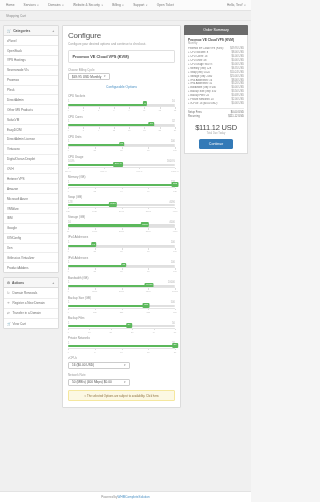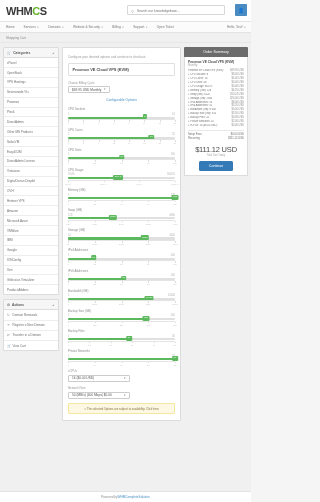--- a/index.html
+++ b/index.html
@@ -90,30 +90,20 @@
 
   
   .footer { position:absolute; left:0; right:0; bottom:0; height:11px; background:#ffffff; border-top:1px solid #e3e3e3; display:flex; align-items:center; justify-content:center; font-size:3.1px; color:#8d8d8d; }
   .footer a { color:#4a90c4; text-decoration:none; }
 </style>
 </head>
 <body>
 
 <div class="page">
 
-  <div class="topbar">
-    <div class="logo"><span>WHM</span><span class="o">C</span><span>S</span></div>
-    <div class="searchbox">
-      <span class="si">⚲</span>
-      <input value="" placeholder="Search our knowledgebase..." style="">
-    </div>
-    <div class="userbtn">
-        <span class="g">👤</span>
-      </div>
-  </div>
 
   <div class="nav">
     <a href="#"><span>Home</span></a>
     <a href="#"><span>Services</span><span class="car">▼</span></a>
     <a href="#"><span>Domains</span><span class="car">▼</span></a>
     <a href="#"><span>Website &amp; Security</span><span class="car">▼</span></a>
     <a href="#"><span>Billing</span><span class="car">▼</span></a>
     <a href="#"><span>Support</span><span class="car">▼</span></a>
     <a href="#"><span>Open Ticket</span></a>
     <a href="#" class="right"><span>Hello, Test!</span><span class="car">▼</span></a>
@@ -184,20 +174,21 @@
           </div>
         <div class="aitem">
             <span class="ai">🛒</span>
             <span>View Cart</span>
           </div>
       </div>
     </div>
 
     <div class="main">
       <div class="mcard">
+        <h1 class="title">Configure</h1>
         <div class="subtitle">Configure your desired options and continue to checkout.</div>
         <div class="prodbox">Proxmox VE Cloud VPS (KVM)</div>
 
         <div class="fl">Choose Billing Cycle</div>
         <div class="sel w">
           <span>$49.95 USD Monthly</span>
           <span class="cv">▼</span>
         </div>
 
         <div class="cfglink">Configurable Options</div>

